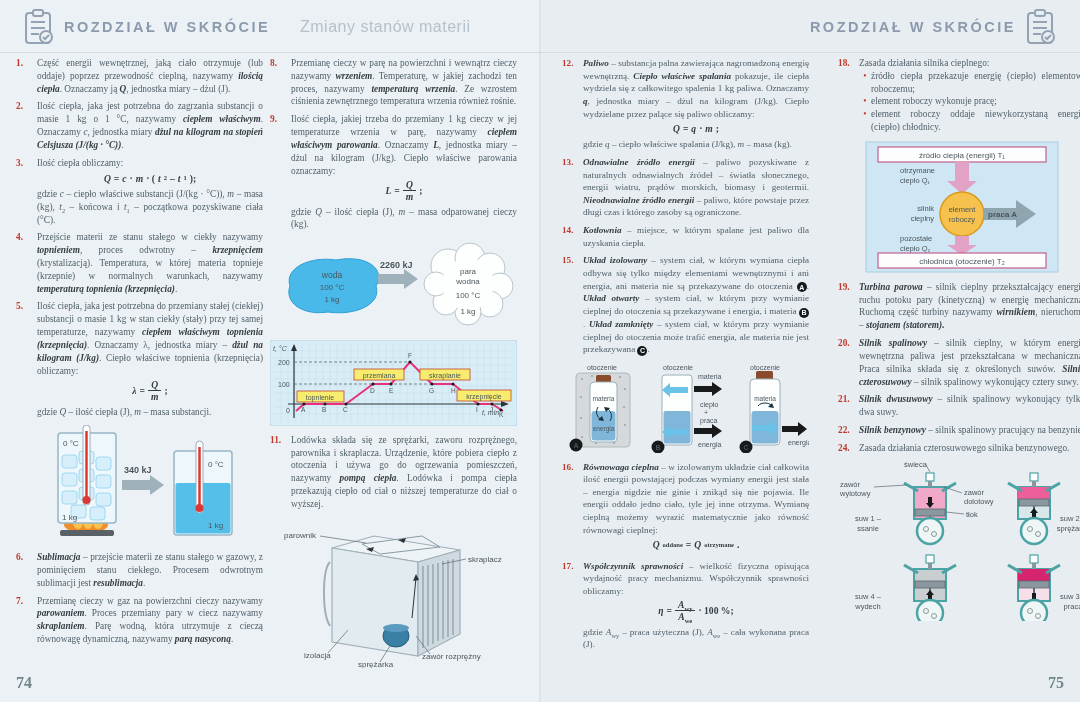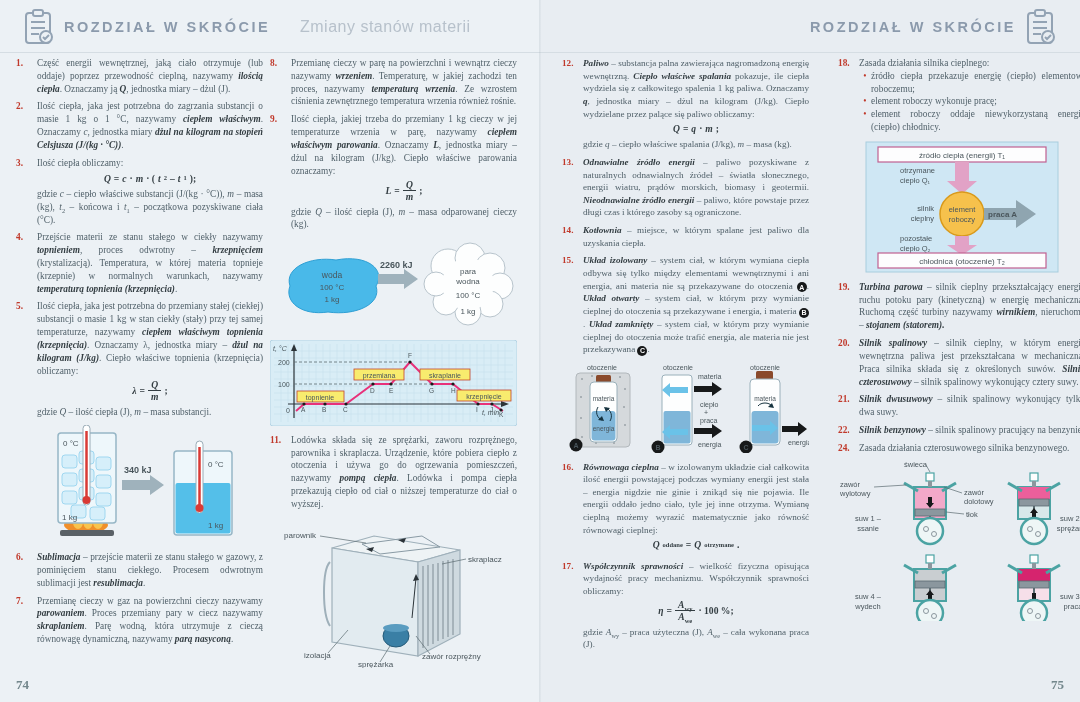--- a/index.html
+++ b/index.html
@@ -10,21 +10,21 @@
     color:#51616a;font-size:9.3px;line-height:1.38;
   }
   .spine{position:absolute;left:539px;top:0;width:2px;height:702px;
     background:linear-gradient(90deg,rgba(150,165,175,.25),rgba(150,165,175,.05));}
   .hdr-rule{position:absolute;top:52px;left:0;width:1080px;height:1px;background:#d5dde3;}
   .hdr-title{position:absolute;top:17px;font-family:Liberation Sans, sans-serif;
     font-weight:bold;font-size:14.5px;letter-spacing:2.5px;color:#8b9aac;}
   .hdr-center{position:absolute;top:16px;left:300px;width:260px;text-align:left;
     font-family:"Liberation Sans","DejaVu Sans",sans-serif;font-size:16px;color:#b7c1cb;letter-spacing:.5px;}
   .clip-icon{position:absolute;top:8px;width:34px;height:38px;}
-  .pagenum{position:absolute;bottom:8px;font-weight:bold;color:#73878c;font-size:13px;}
+  .pagenum{position:absolute;bottom:8px;font-weight:bold;color:#73878c;font-size:16px;}
 
   .col{position:absolute;top:57px;width:247px;}
   #col1{left:16px;} #col2{left:270px;} #col3{left:562px;} #col4{left:818px;margin-left:20px;}
   #col3{font-size:9.15px;}
 
   .item{display:flex;margin-bottom:5px;}
   .inum{flex:none;width:21px;color:#c0392b;font-weight:bold;}
   .itxt{flex:1;text-align:justify;}
   .b{font-weight:bold;color:#333d42;font-style:italic;}
   .i{font-style:italic;}

